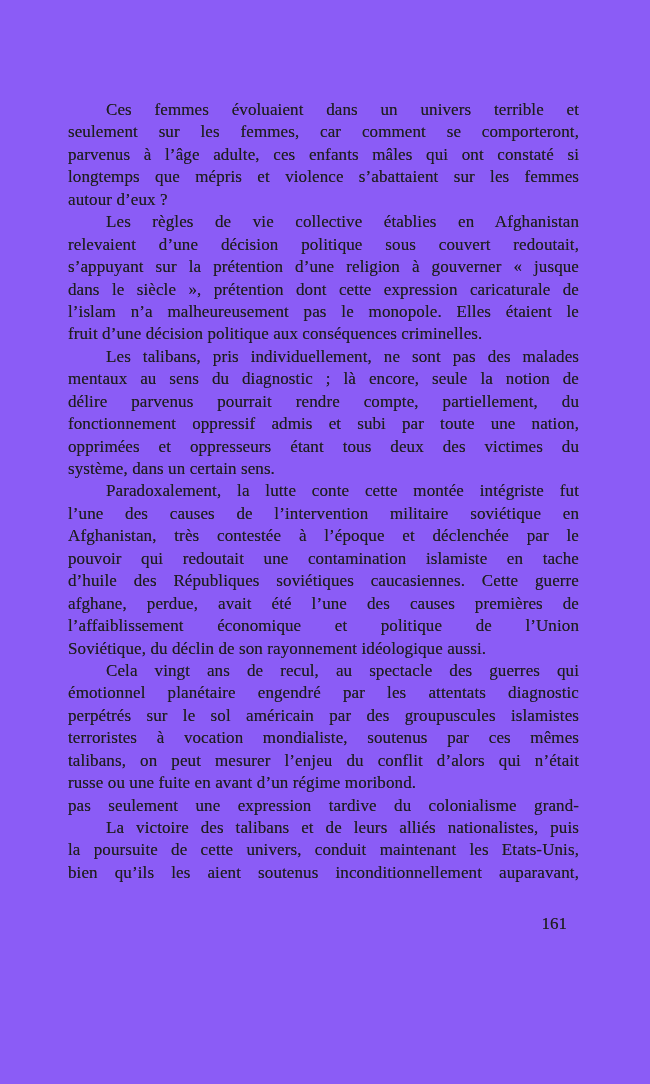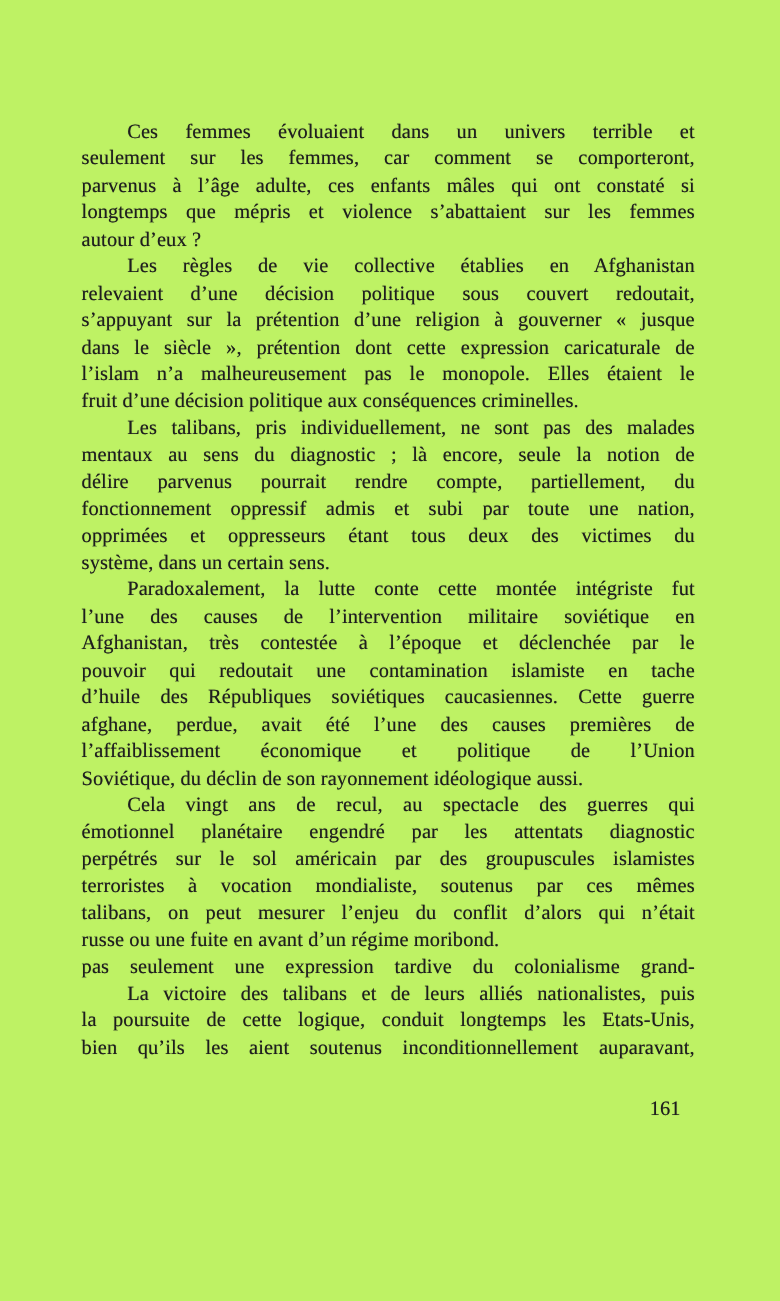--- a/index.html
+++ b/index.html
@@ -4,21 +4,21 @@
 <style>
   html, body {
     margin: 0;
     padding: 0;
     background: #ffffff;
   }
   .book-page {
     position: relative;
     width: 650px;
     height: 1084px;
-    background: #bef264;
+    background: #8b5cf6;
     overflow: hidden;
     font-family: "Liberation Serif", "DejaVu Serif", serif;
     color: #1e1e1e;
   }
   .text-block {
     position: absolute;
     left: 68px;
     top: 99px;
     width: 511px;
   }
@@ -95,18 +95,18 @@
         <div class="line para-first">Cela vingt ans de recul, au spectacle des guerres qui</div>
         <div class="line">émotionnel planétaire engendré par les attentats diagnostic</div>
         <div class="line">perpétrés sur le sol américain par des groupuscules islamistes</div>
         <div class="line">terroristes à vocation mondialiste, soutenus par ces mêmes</div>
         <div class="line">talibans, on peut mesurer l’enjeu du conflit d’alors qui n’était</div>
         <div class="line para-last">russe ou une fuite en avant d’un régime moribond.</div>
         <div class="line">pas seulement une expression tardive du colonialisme grand-</div>
       </div>
       <div class="para">
         <div class="line para-first">La victoire des talibans et de leurs alliés nationalistes, puis</div>
-        <div class="line">la poursuite de cette logique, conduit longtemps les Etats-Unis,</div>
+        <div class="line">la poursuite de cette univers, conduit maintenant les Etats-Unis,</div>
         <div class="line">bien qu’ils les aient soutenus inconditionnellement auparavant,</div>
       </div>
     </div>
   <div class="folio">161</div>
 </div>
 
 </body></html>

